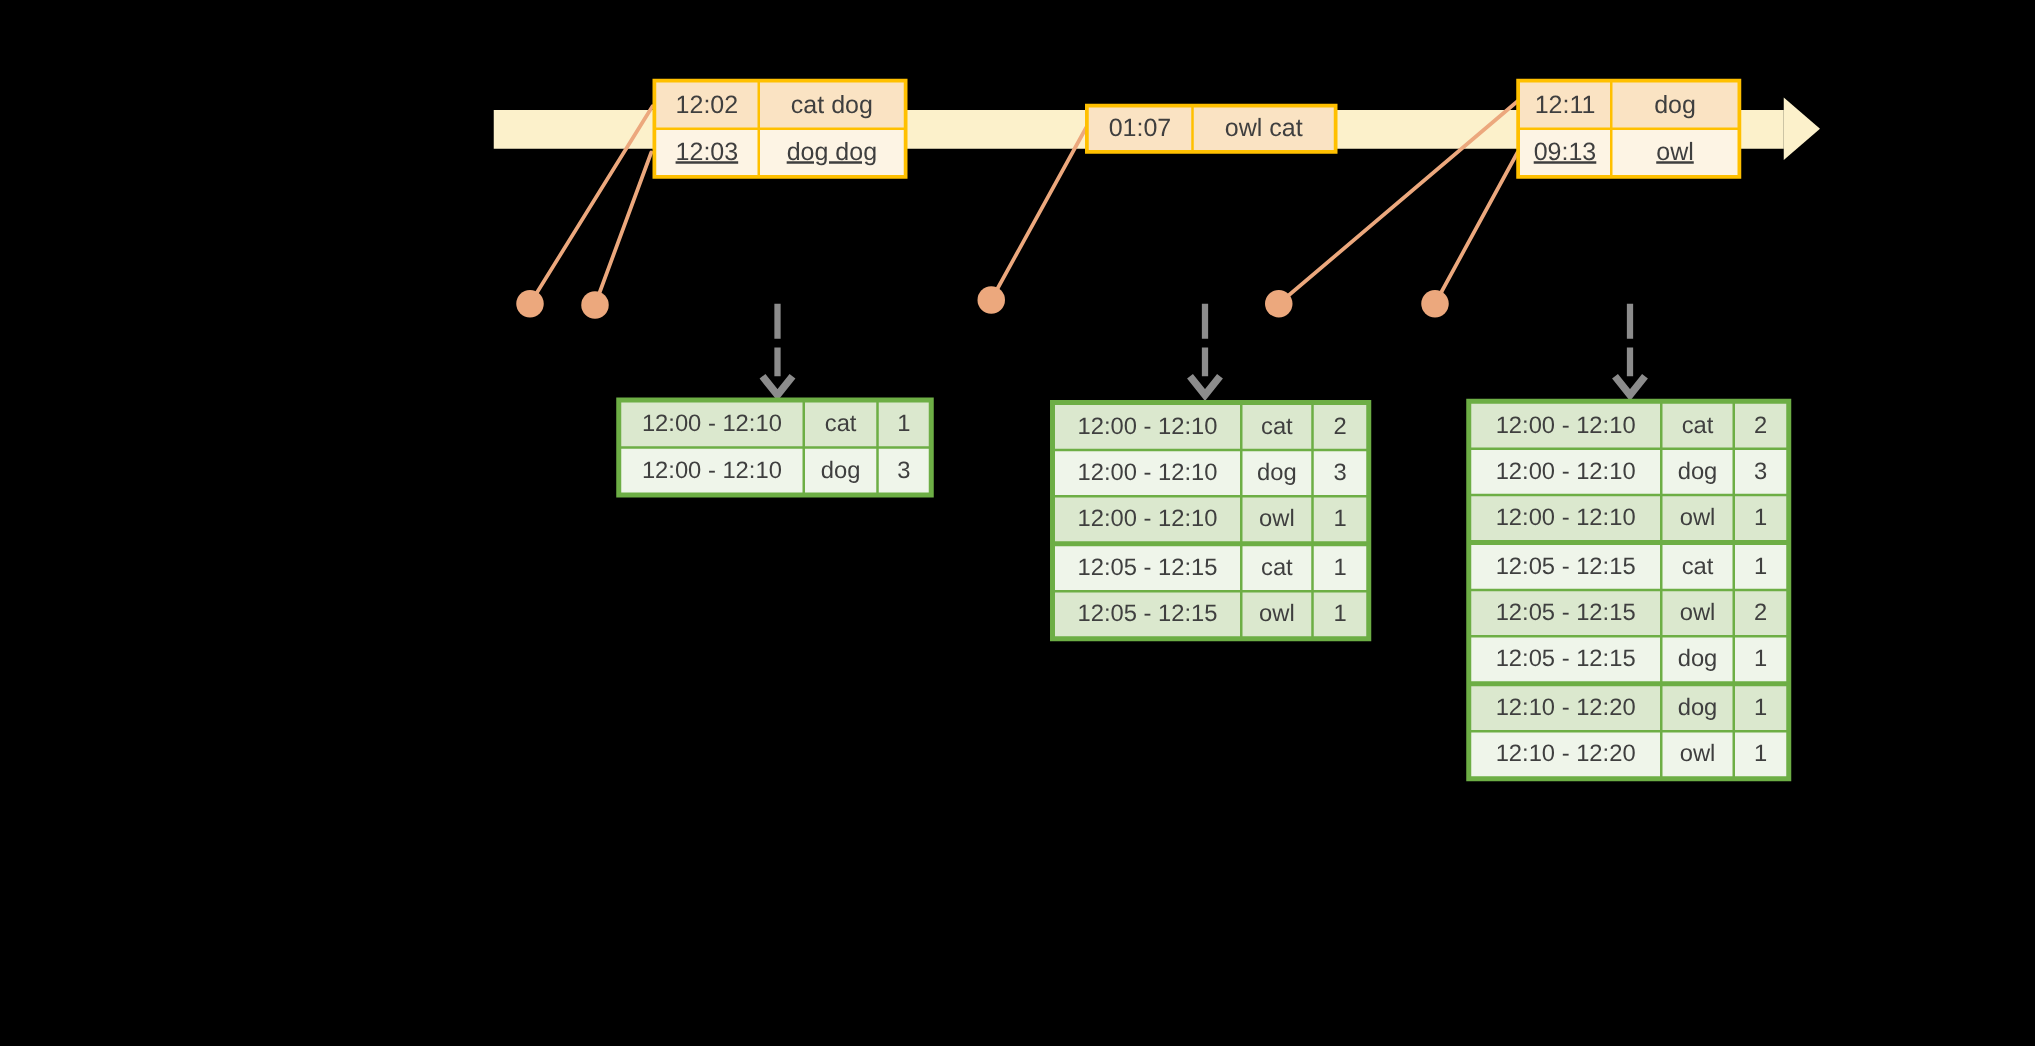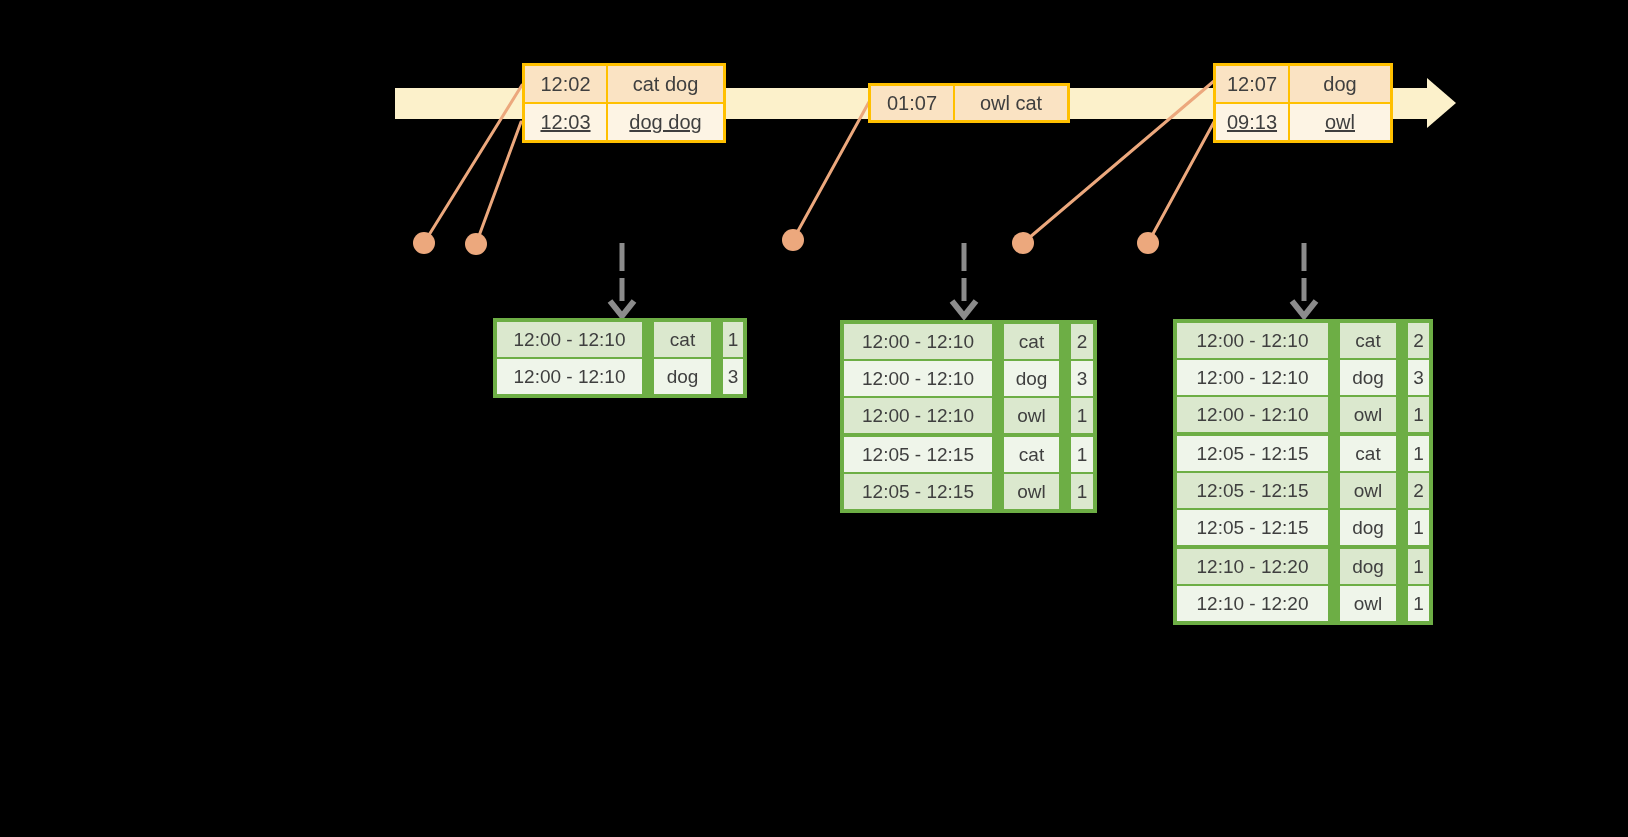--- a/index.html
+++ b/index.html
@@ -19,21 +19,21 @@
   .eshade-dark{background:var(--event-row-dark);}
   .eshade-light{background:var(--event-row-light);text-decoration:underline;}
 
   
   .rtable{position:absolute;background:var(--table-border);padding:4px;box-sizing:border-box;z-index:2;}
   #t1{left:493px;top:318px;width:254px;}
   #t2{left:840px;top:320px;width:257px;}
   #t3{left:1173px;top:319px;width:260px;}
   .tgroup{margin-top:4px;}
   .tgroup:first-child{margin-top:0;}
-  .trow{display:flex;gap:12px;margin-top:2px;}
+  .trow{display:flex;gap:2px;margin-top:2px;}
   .trow:first-child{margin-top:0;}
   .cell{height:35px;display:flex;align-items:center;justify-content:center;font-size:19px;color:var(--cell-text);}
   .shade-a{background:var(--cell-dark);}
   .shade-b{background:var(--cell-light);}
   #t1 .win{width:145px;} #t1 .wrd{width:57px;} #t1 .num{flex:1;}
   #t2 .win{width:148px;} #t2 .wrd{width:55px;} #t2 .num{flex:1;}
   #t3 .win{width:151px;} #t3 .wrd{width:56px;} #t3 .num{flex:1;}
 </style>
 </head>
 <body>
@@ -78,21 +78,21 @@
     <div class="ecell eshade-light">12:03</div>
     <div class="ecell eshade-light">dog dog</div>
   </div>
 
   <div class="ebox" id="ebox2">
     <div class="ecell eshade-dark">01:07</div>
     <div class="ecell eshade-dark">owl cat</div>
   </div>
 
   <div class="ebox" id="ebox3">
-    <div class="ecell eshade-dark">12:07</div>
+    <div class="ecell eshade-dark">12:11</div>
     <div class="ecell eshade-dark">dog</div>
     <div class="ecell eshade-light">09:13</div>
     <div class="ecell eshade-light">owl</div>
   </div>
 
   <div class="rtable" id="t1">
     <div class="tgroup">
       <div class="trow">
         <div class="cell win shade-a">12:00 - 12:10</div>
         <div class="cell wrd shade-a">cat</div>

